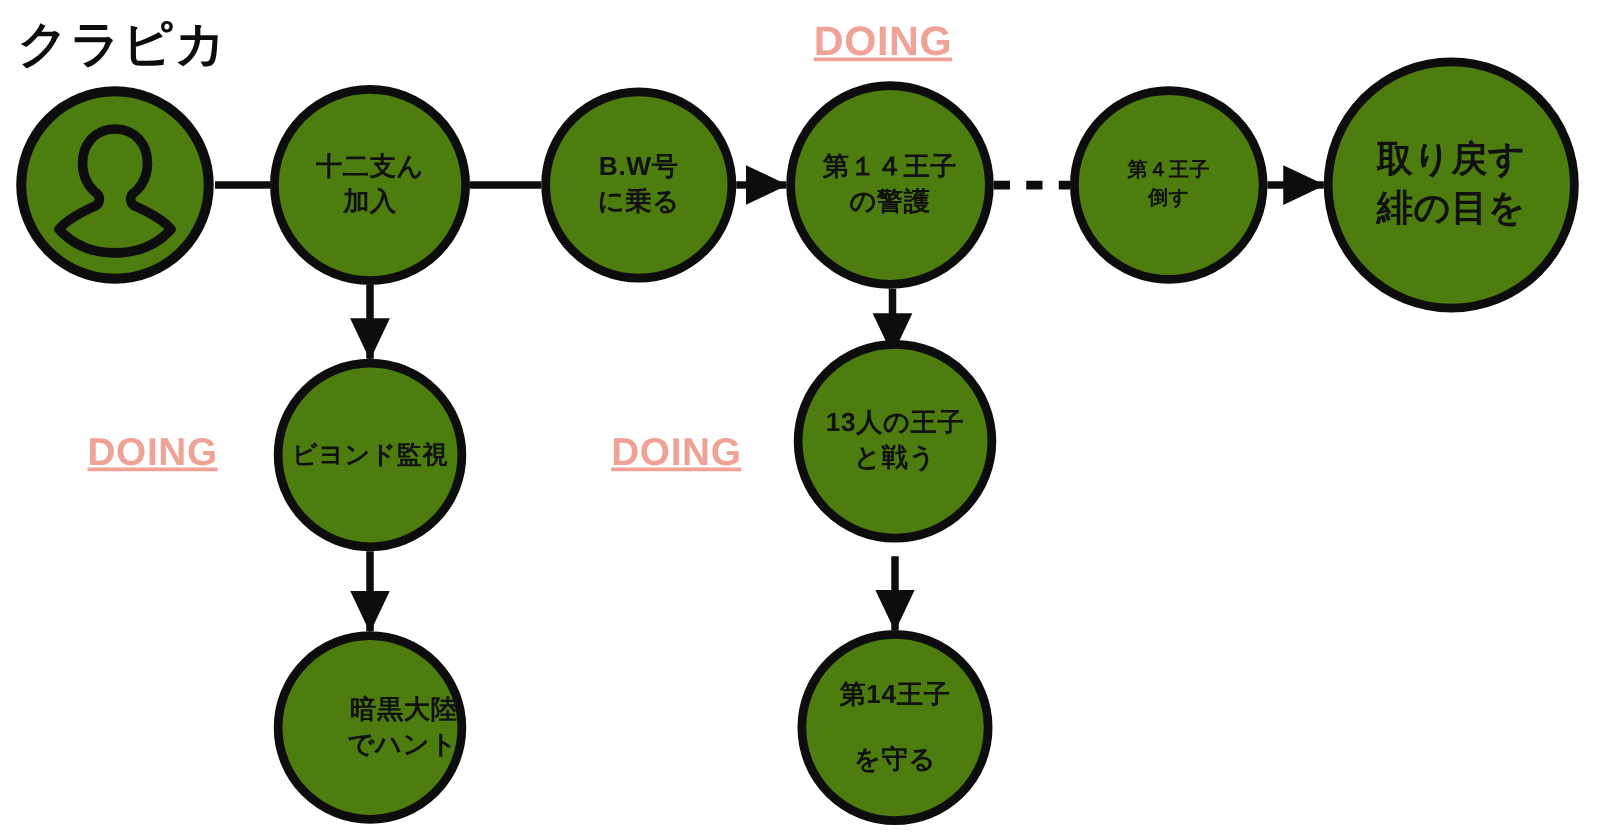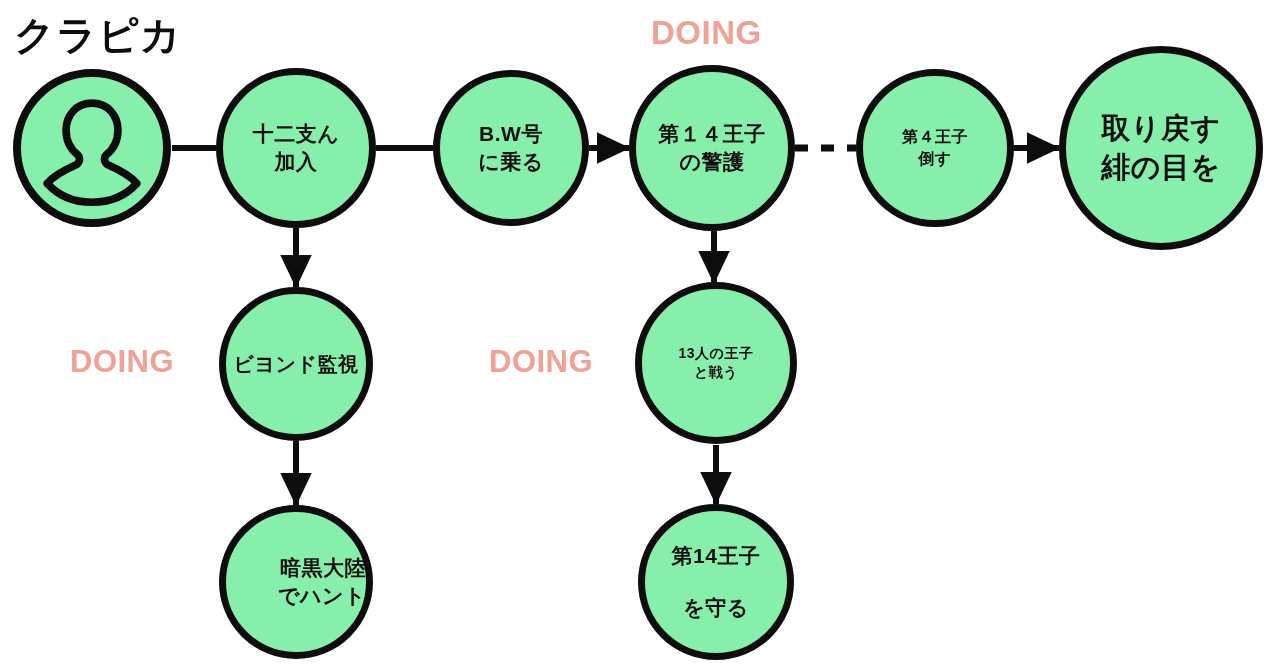--- a/index.html
+++ b/index.html
@@ -22,21 +22,21 @@
     left: 0;
     top: 0;
     width: 1280px;
     height: 670px;
   }
   .node {
     position: absolute;
     box-sizing: border-box;
     border-radius: 50%;
     border: 7px solid #0d0d0d;
-    background: #86efac;
+    background: #4d7c0f;
     display: flex;
     flex-direction: column;
     align-items: center;
     justify-content: center;
     text-align: center;
     color: #111111;
     font-weight: bold;
     line-height: 1.35;
     letter-spacing: 0.5px;
     z-index: 3;
@@ -58,20 +58,21 @@
     z-index: 5;
     white-space: nowrap;
   }
   .doing-badge {
     position: absolute;
     font-weight: bold;
     font-style: normal;
     letter-spacing: 0.5px;
     z-index: 2;
     white-space: nowrap;
+    text-decoration: underline;
   }
 </style>
 </head>
 <body>
 
 <div id="canvas">
 
   <svg id="edges" viewBox="0 0 1280 670" xmlns="http://www.w3.org/2000/svg">
     <defs>
       <marker id="arrowhead" markerWidth="6" markerHeight="6" refX="5.4" refY="3" orient="auto" markerUnits="strokeWidth">
@@ -125,21 +126,21 @@
         <div class="line">取り戻す</div>
         <div class="line">緋の目を</div>
       </div>
       <div class="node" style="left: 219px; top: 287px; width: 154px; height: 154px; font-size: 20px;">
         <div class="line">ビヨンド監視</div>
       </div>
       <div class="node" style="left: 219px; top: 505px; width: 154px; height: 154px; font-size: 21px; align-items: flex-end;">
         <div class="line">暗黒大陸</div>
         <div class="line">でハント</div>
       </div>
-      <div class="node" style="left: 635px; top: 282px; width: 162px; height: 162px; font-size: 14px;">
+      <div class="node" style="left: 635px; top: 272px; width: 162px; height: 162px; font-size: 21px;">
         <div class="line">13人の王子</div>
         <div class="line">と戦う</div>
       </div>
       <div class="node" style="left: 638px; top: 504px; width: 156px; height: 156px; font-size: 21px; gap: 24px;">
         <div class="line">第14王子</div>
         <div class="line">を守る</div>
       </div>
     </div>
 
 </div>

